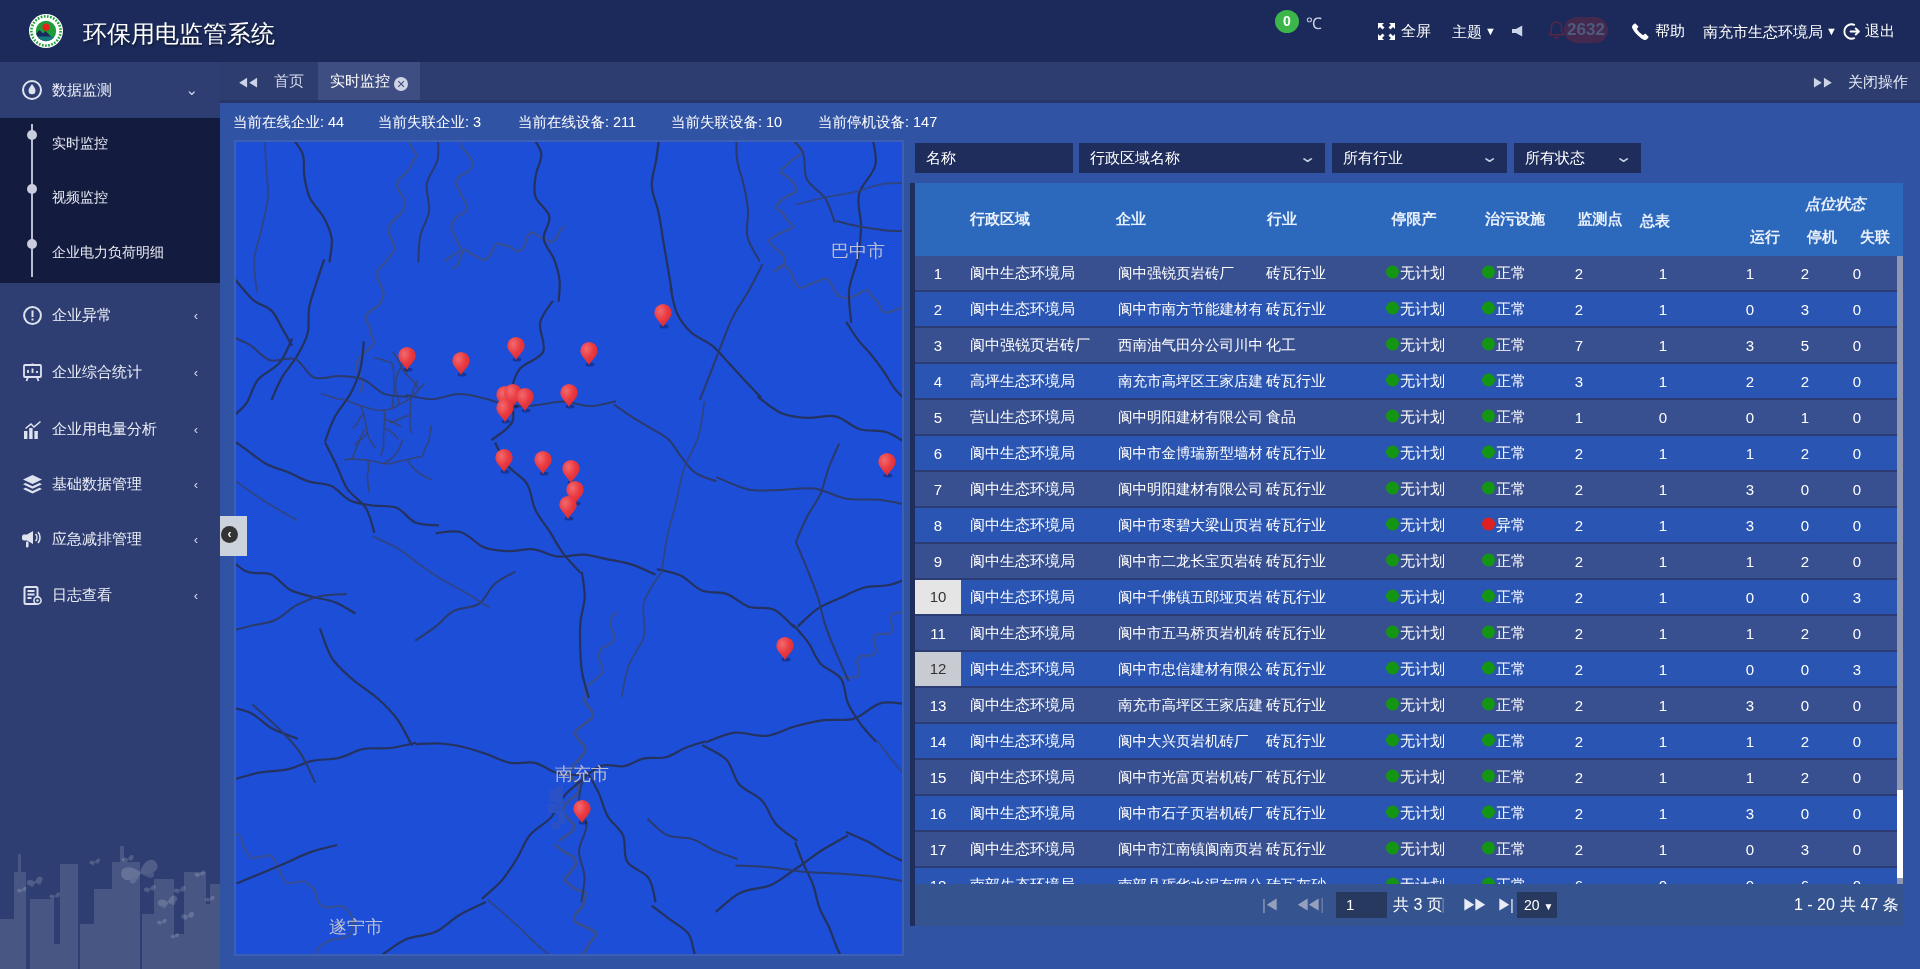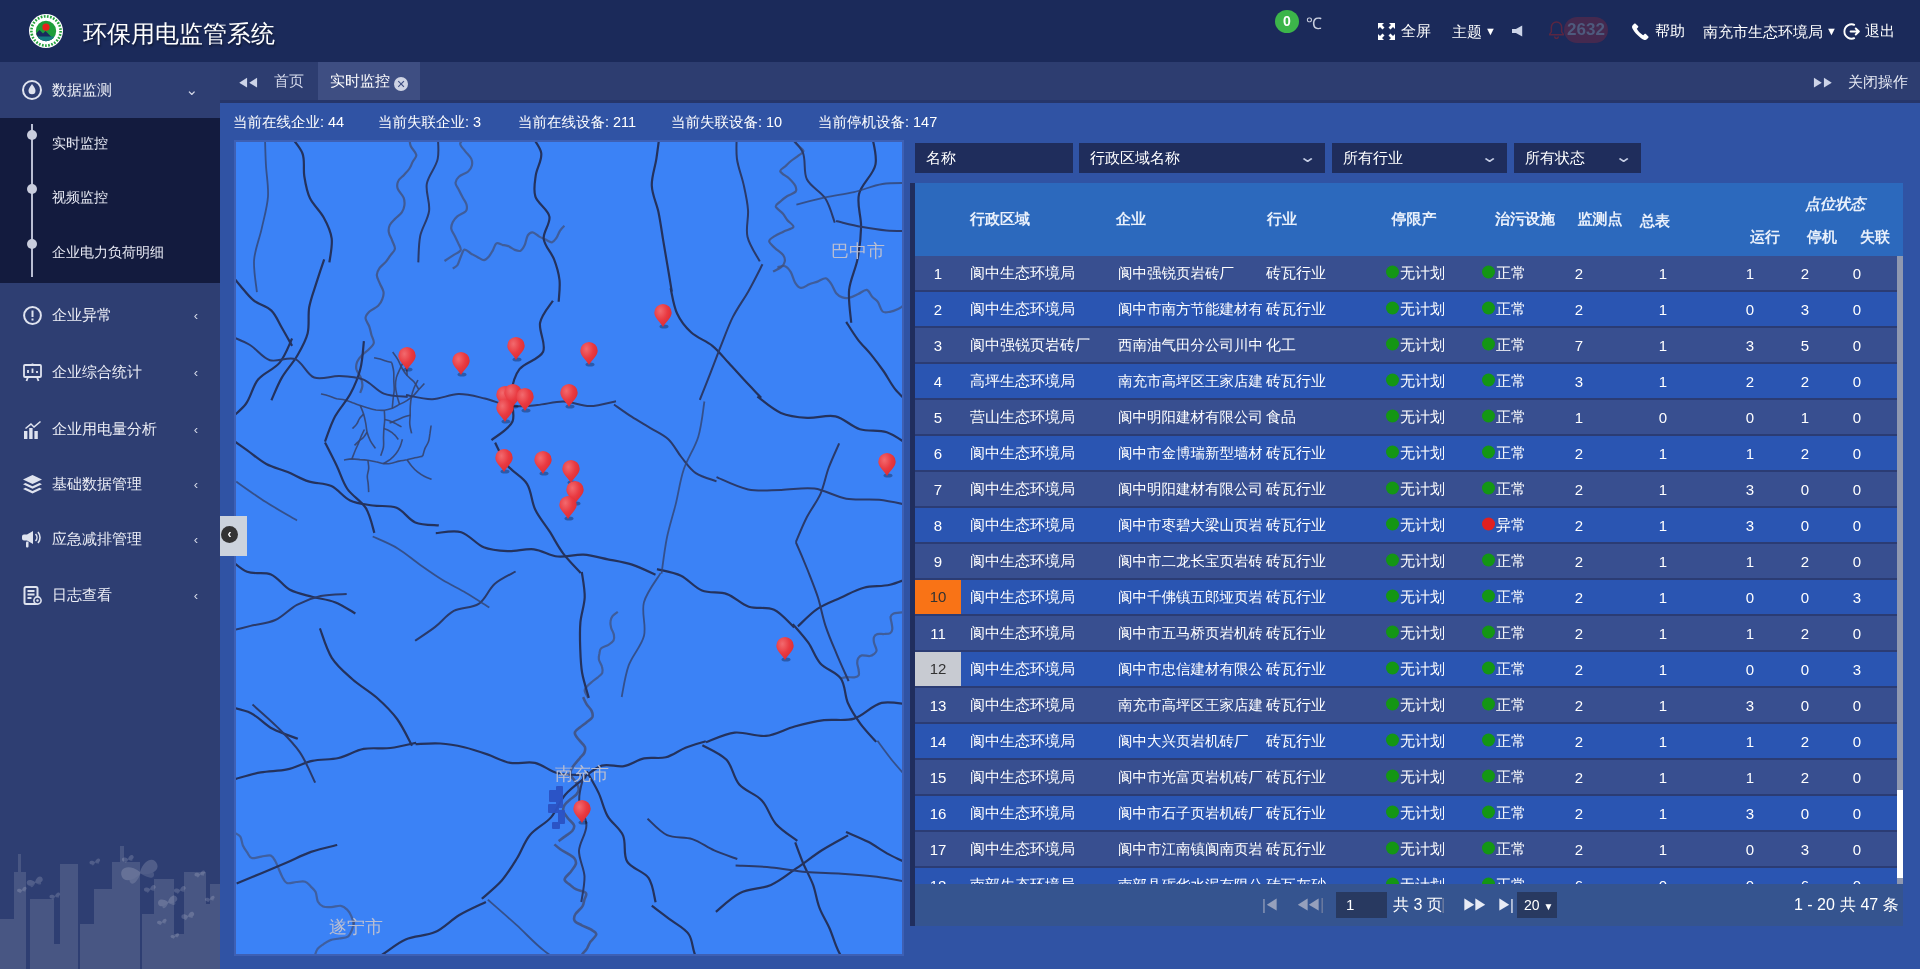--- a/index.html
+++ b/index.html
@@ -18,21 +18,21 @@
 #submenu{position:absolute;left:0;top:56px;width:220px;height:165px;background:#131b3e}
 #submenu .vline{position:absolute;left:31px;top:6px;width:2px;height:153px;background:#b9bed2}
 .sub-item{position:absolute;left:52px;font-size:14px;color:#e8eaf4;height:24px;line-height:24px}
 .sub-dot{position:absolute;left:27px;width:10px;height:10px;border-radius:50%;background:#c9cddd}
 
 #tabbar{left:220px;top:62px;width:1700px;height:41px;background:#2d3d70}
 .tab{position:absolute;top:0;height:38px;line-height:38px;font-size:15px;color:#d3d8ea;text-align:center}
 
 .stat{top:103px;height:38px;line-height:38px;font-size:14.5px;color:#fff;white-space:nowrap}
 
-#map{left:234px;top:140px;width:670px;height:816px;background:#3b82f6;border:2px solid #3e60b4}
+#map{left:234px;top:140px;width:670px;height:816px;background:#1d4ed8;border:2px solid #3e60b4}
 
 .fbox{top:143px;height:30px;background:#1f2d5c;color:#fff;font-size:15px;line-height:30px;padding-left:11px}
 .fbox .chev{position:absolute;right:11px;top:-1px;color:#c5cde4;font-size:16px;transform:scaleX(1.4)}
 
 #thead{left:915px;top:183px;width:988px;height:73px;background:#2c69bd}
 .th{position:absolute;color:#e9f0fb;font-size:15px;font-weight:bold;white-space:nowrap}
 #tbody{left:915px;top:256px;width:988px;height:628px;overflow:hidden;background:#2b3c74}
 .row{position:absolute;left:0;width:988px;height:34px;font-size:15px;color:#fff}
 .row.odd{background:#384f90;}
 .row.even{background:#2a55b2;}
@@ -466,21 +466,21 @@
 <div class="abs fbox" style="left:1332px;width:175px">所有行业<span class="chev">⌄</span></div>
 <div class="abs fbox" style="left:1514px;width:127px">所有状态<span class="chev">⌄</span></div>
 
 <div class="abs" style="left:910px;top:183px;width:5px;height:743px;background:#202e5e"></div>
 
 <div class="abs" id="thead">
   <div class="th" style="left:45px;top:27px;width:80px;text-align:center">行政区域</div>
   <div class="th" style="left:176px;top:27px;width:80px;text-align:center">企业</div>
   <div class="th" style="left:327px;top:27px;width:80px;text-align:center">行业</div>
   <div class="th" style="left:459px;top:27px;width:80px;text-align:center">停限产</div>
-  <div class="th" style="left:560px;top:27px;width:80px;text-align:right">治污设施</div>
+  <div class="th" style="left:560px;top:27px;width:80px;text-align:center">治污设施</div>
   <div class="th" style="left:645px;top:27px;width:80px;text-align:center">监测点</div>
   <div class="th" style="left:725px;top:29px;width:80px;">总表</div>
   <div class="th" style="left:865px;top:12px;width:110px;text-align:center;font-style:italic">点位状态</div>
   <div class="th" style="left:820px;top:45px;width:60px;text-align:center">运行</div>
   <div class="th" style="left:877px;top:45px;width:60px;text-align:center">停机</div>
   <div class="th" style="left:930px;top:45px;width:60px;text-align:center">失联</div>
 </div>
 
 <div class="abs" id="tbody">
 <div class="row odd" style="top:0px">
@@ -594,21 +594,21 @@
       <div class="cell c3">砖瓦行业</div>
       <div class="cell" style="left:471px"><span class="dotg"></span>无计划</div>
       <div class="cell" style="left:567px"><span class="dotg"></span>正常</div>
       <div class="cv" style="left:649px">2</div>
       <div class="cv" style="left:733px">1</div>
       <div class="cv" style="left:820px">1</div>
       <div class="cv" style="left:875px">2</div>
       <div class="cv" style="left:927px">0</div>
     </div>
 <div class="row even" style="top:324px">
-      <div class="cell num" style="background:#f97316;color:#333;top:0;transform:none;height:34px;line-height:34px">10</div>
+      <div class="cell num" style="background:#e5e5e5;color:#333;top:0;transform:none;height:34px;line-height:34px">10</div>
       <div class="cell c1">阆中生态环境局</div>
       <div class="cell c2">阆中千佛镇五郎垭页岩</div>
       <div class="cell c3">砖瓦行业</div>
       <div class="cell" style="left:471px"><span class="dotg"></span>无计划</div>
       <div class="cell" style="left:567px"><span class="dotg"></span>正常</div>
       <div class="cv" style="left:649px">2</div>
       <div class="cv" style="left:733px">1</div>
       <div class="cv" style="left:820px">0</div>
       <div class="cv" style="left:875px">0</div>
       <div class="cv" style="left:927px">3</div>

